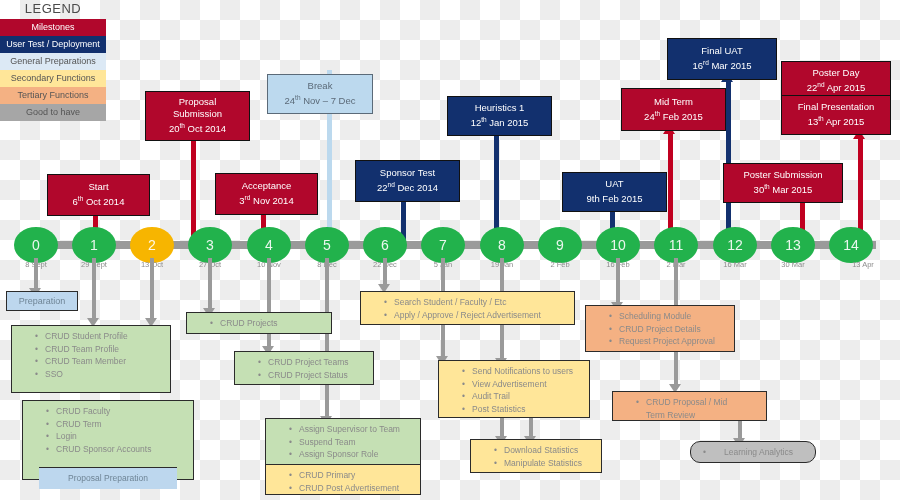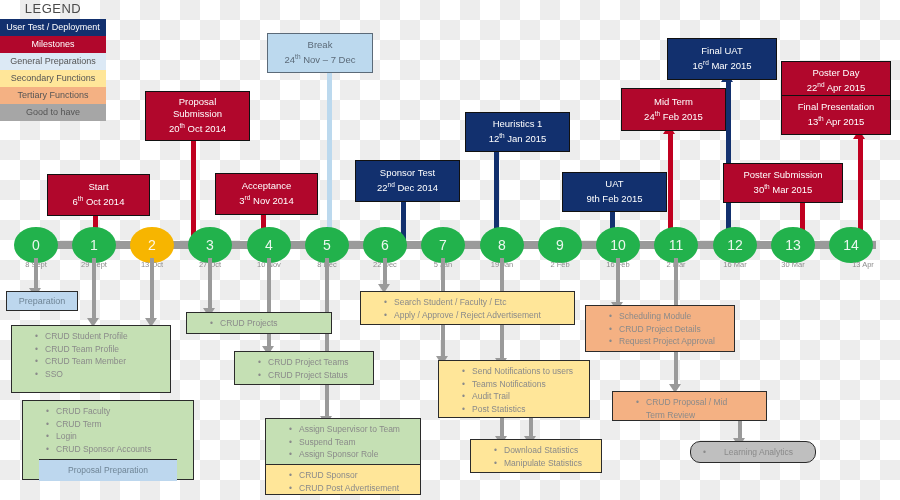--- a/index.html
+++ b/index.html
@@ -62,57 +62,57 @@
 
   
   .ms{
     position:absolute;border:1px solid #111;text-align:center;
     font-size:9.5px;line-height:12px;color:#ffffff;
     display:flex;flex-direction:column;align-items:center;justify-content:center;
     padding:2px 4px;
   }
   .ms.red{background:#b1072c;}
   .ms.navy{background:#12306e;}
-  .ms.lblue{background:#bcd9ee;color:#5b6a78;border:1px solid #5b6a78;}
+  .ms.lblue{background:#bcd9ee;color:#5b6a78;border:1px solid #5b6a78;margin-top:41px;}
 
   
   .task{
     position:absolute;border:1px solid #2b2b2b;font-size:8.5px;line-height:12.5px;
     color:#8a8a8a;padding:4px 22px;box-sizing:border-box;
   }
   .task ul{margin:0;padding:0 0 0 11px;list-style:none;}
   .task li{position:relative;white-space:nowrap;}
   .task li:before{content:"\2022";position:absolute;left:-10px;color:#8a8a8a;}
   .task.green{background:#c5e0b4;}
   .task.yellow{background:#ffe699;}
   .task.orange{background:#f4b183;}
   .task.gray{background:#bfbfbf;}
   .task.center{text-align:center;}
   .task.center ul{padding-left:0;}
   .task.center li{display:inline-block;padding-left:11px;}
   .sub{
-    border-top:1px solid #2b2b2b;margin:4px -6px -4px -6px;padding:4px 6px;
+    border-top:1px solid #2b2b2b;margin:12px -6px -4px -6px;padding:4px 6px;
   }
   .plain{
     position:absolute;border:1px solid #2b2b2b;font-size:9px;line-height:13px;
     color:#6f8596;text-align:center;display:flex;align-items:center;
     justify-content:center;box-sizing:border-box;
   }
   .connector{position:absolute;width:4px;background:#9a9a9a;}
   sup{font-size:6.5px;vertical-align:super;}
 </style>
 </head>
 <body>
 
 <div id="stage">
 
   <div class="abs" id="legend">
     <div class="legend-title">LEGEND</div>
+    <div class="legend-row" style="background:#b1072c;">Milestones</div>
     <div class="legend-row" style="background:#12306e;">User Test / Deployment</div>
-    <div class="legend-row" style="background:#b1072c;">Milestones</div>
     <div class="legend-row dark-text" style="background:#dce9f5;">General Preparations</div>
     <div class="legend-row dark-text" style="background:#ffe699;">Secondary Functions</div>
     <div class="legend-row dark-text" style="background:#f4b183;">Tertiary Functions</div>
     <div class="legend-row dark-text" style="background:#a6a6a6;">Good to have</div>
   </div>
 
   <div class="stem red" style="left:93px;  top:203px; height:42px;"></div>
   <div class="uparrow red" style="left:88px; top:197px;"></div>
 
   <div class="stem red" style="left:191px; top:133px; height:112px;"></div>
@@ -173,21 +173,21 @@
     </div>
   </div>
 
   <div class="ms navy" style="left:355px;top:160px;width:95px;height:36px;">
     <div>Sponsor Test</div>
     <div>
       <span>22</span><sup>nd</sup><span> Dec 2014</span>
     </div>
   </div>
 
-  <div class="ms navy" style="left:447px;top:112px;width:95px;height:34px;margin-left:18px;">
+  <div class="ms navy" style="left:447px;top:96px;width:95px;height:34px;">
     <div>Heuristics 1</div>
     <div>
       <span>12</span><sup>th</sup><span> Jan 2015</span>
     </div>
   </div>
 
   <div class="ms navy" style="left:562px;top:172px;width:95px;height:34px;">
     <div>UAT</div>
     <div>
       <span>9th Feb 2015</span><sup></sup><span></span>
@@ -349,36 +349,36 @@
 
   <div class="task green" style="left:265px;top:418px;width:156px;height:47px;padding-bottom:0;">
     <ul>
       <li>Assign Supervisor to Team</li>
       <li>Suspend Team</li>
       <li>Assign Sponsor Role</li>
     </ul>
   </div>
   <div class="task yellow" style="left:265px;top:464px;width:156px;height:31px;">
     <ul>
-      <li>CRUD Sponsor</li>
+      <li>CRUD Primary</li>
       <li>CRUD Post Advertisement</li>
     </ul>
   </div>
 
   <div class="task yellow" style="left:360px;top:291px;width:215px;height:34px;">
     <ul>
       <li>Search Student / Faculty / Etc</li>
       <li>Apply / Approve / Reject Advertisement</li>
     </ul>
   </div>
 
   <div class="task yellow" style="left:438px;top:360px;width:152px;height:58px;">
     <ul>
       <li>Send Notifications to users</li>
-      <li>Teams Notifications</li>
+      <li>View Advertisement</li>
       <li>Audit Trail</li>
       <li>Post Statistics</li>
     </ul>
   </div>
 
   <div class="task yellow" style="left:470px;top:439px;width:132px;height:34px;">
     <ul>
       <li>Download Statistics</li>
       <li>Manipulate Statistics</li>
     </ul>

